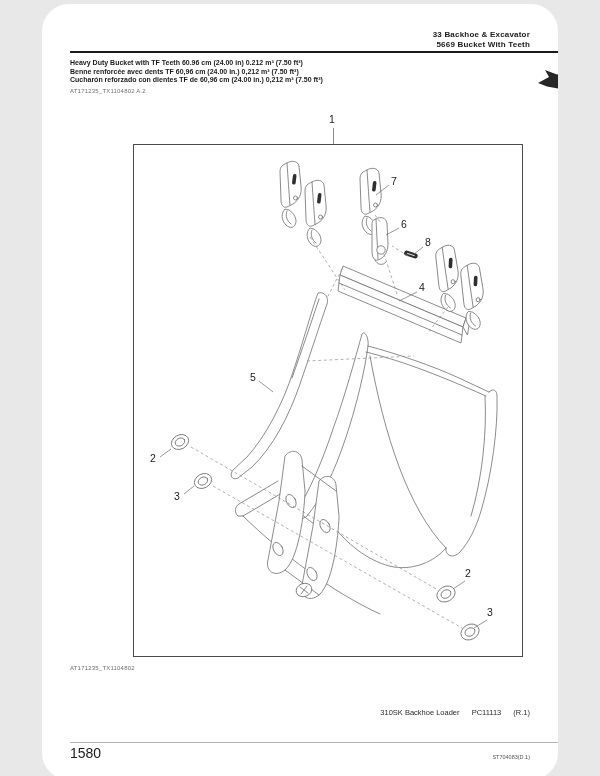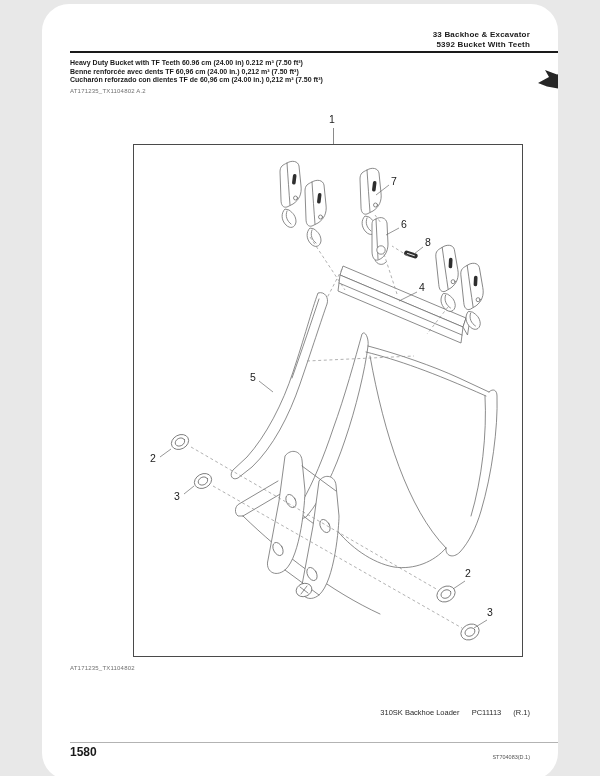--- a/index.html
+++ b/index.html
@@ -12,39 +12,39 @@
   .hdr-rule{position:absolute;top:47px;left:28px;width:544px;height:2px;background:#1a1a1a;}
   .desc{position:absolute;top:55px;left:28px;font-size:7px;font-weight:bold;line-height:8.7px;white-space:nowrap;}
   .ref{position:absolute;top:84px;left:28px;font-size:6px;color:#707070;letter-spacing:.2px;}
   .nav-arrow{position:absolute;top:63px;left:495px;width:37px;height:26px;}
   .callout-top{position:absolute;top:109px;left:287px;font-size:10.5px;color:#1a1a1a;}
   .callout-top-line{position:absolute;top:124px;left:291px;width:1px;height:16px;background:#8a8a8a;}
   .fig-box{position:absolute;top:140px;left:91px;width:390px;height:513px;border:1px solid #4a4a4a;box-sizing:border-box;}
   .fig-box svg{display:block;}
   .fig-label{position:absolute;top:661px;left:28px;font-size:6px;color:#707070;letter-spacing:.2px;}
   .ft-rule{position:absolute;top:738px;left:28px;width:544px;border-top:1px solid #b3b3b3;}
-  .ft-page{position:absolute;top:741px;left:28px;font-size:12px;font-weight:bold;}
+  .ft-page{position:absolute;top:741px;left:28px;font-size:14px;font-weight:normal;}
   .ft-right{position:absolute;top:704px;right:28px;font-size:7.5px;color:#2a2a2a;white-space:nowrap;}
   .ft-right span{margin-left:10px;}
   .ft-code{position:absolute;top:750px;right:28px;font-size:5.5px;color:#555;}
   .art{stroke:#6e6e6e;stroke-width:.8;fill:none;stroke-linecap:round;stroke-linejoin:round;}
   .artf{stroke:#6e6e6e;stroke-width:.8;fill:#ffffff;stroke-linejoin:round;}
   .dark{fill:#2e2e2e;stroke:none;}
   .dash{stroke:#8f8f8f;stroke-width:.7;fill:none;stroke-dasharray:3 2.6;}
   .leader{stroke:#6b6b6b;stroke-width:.7;fill:none;}
   .co{font-family:"Liberation Sans",sans-serif;font-size:10.5px;fill:#1a1a1a;}
 </style>
 </head>
 <body>
 
 <div class="page">
 
   <div class="hdr">
     <div>33 Backhoe &amp; Excavator</div>
-    <div>5392 Bucket With Teeth</div>
+    <div>5669 Bucket With Teeth</div>
   </div>
   <div class="hdr-rule"></div>
 
   <div class="desc">
     <div>Heavy Duty Bucket with TF Teeth 60.96 cm (24.00 in) 0.212 m³ (7.50 ft³)</div>
     <div>Benne renforcée avec dents TF 60,96 cm (24.00 in.) 0,212 m³ (7.50 ft³)</div>
     <div>Cucharón reforzado con dientes TF de 60,96 cm (24.00 in.) 0,212 m³ (7.50 ft³)</div>
   </div>
   <div class="ref">AT171235_TX1104802 A.2</div>
 

